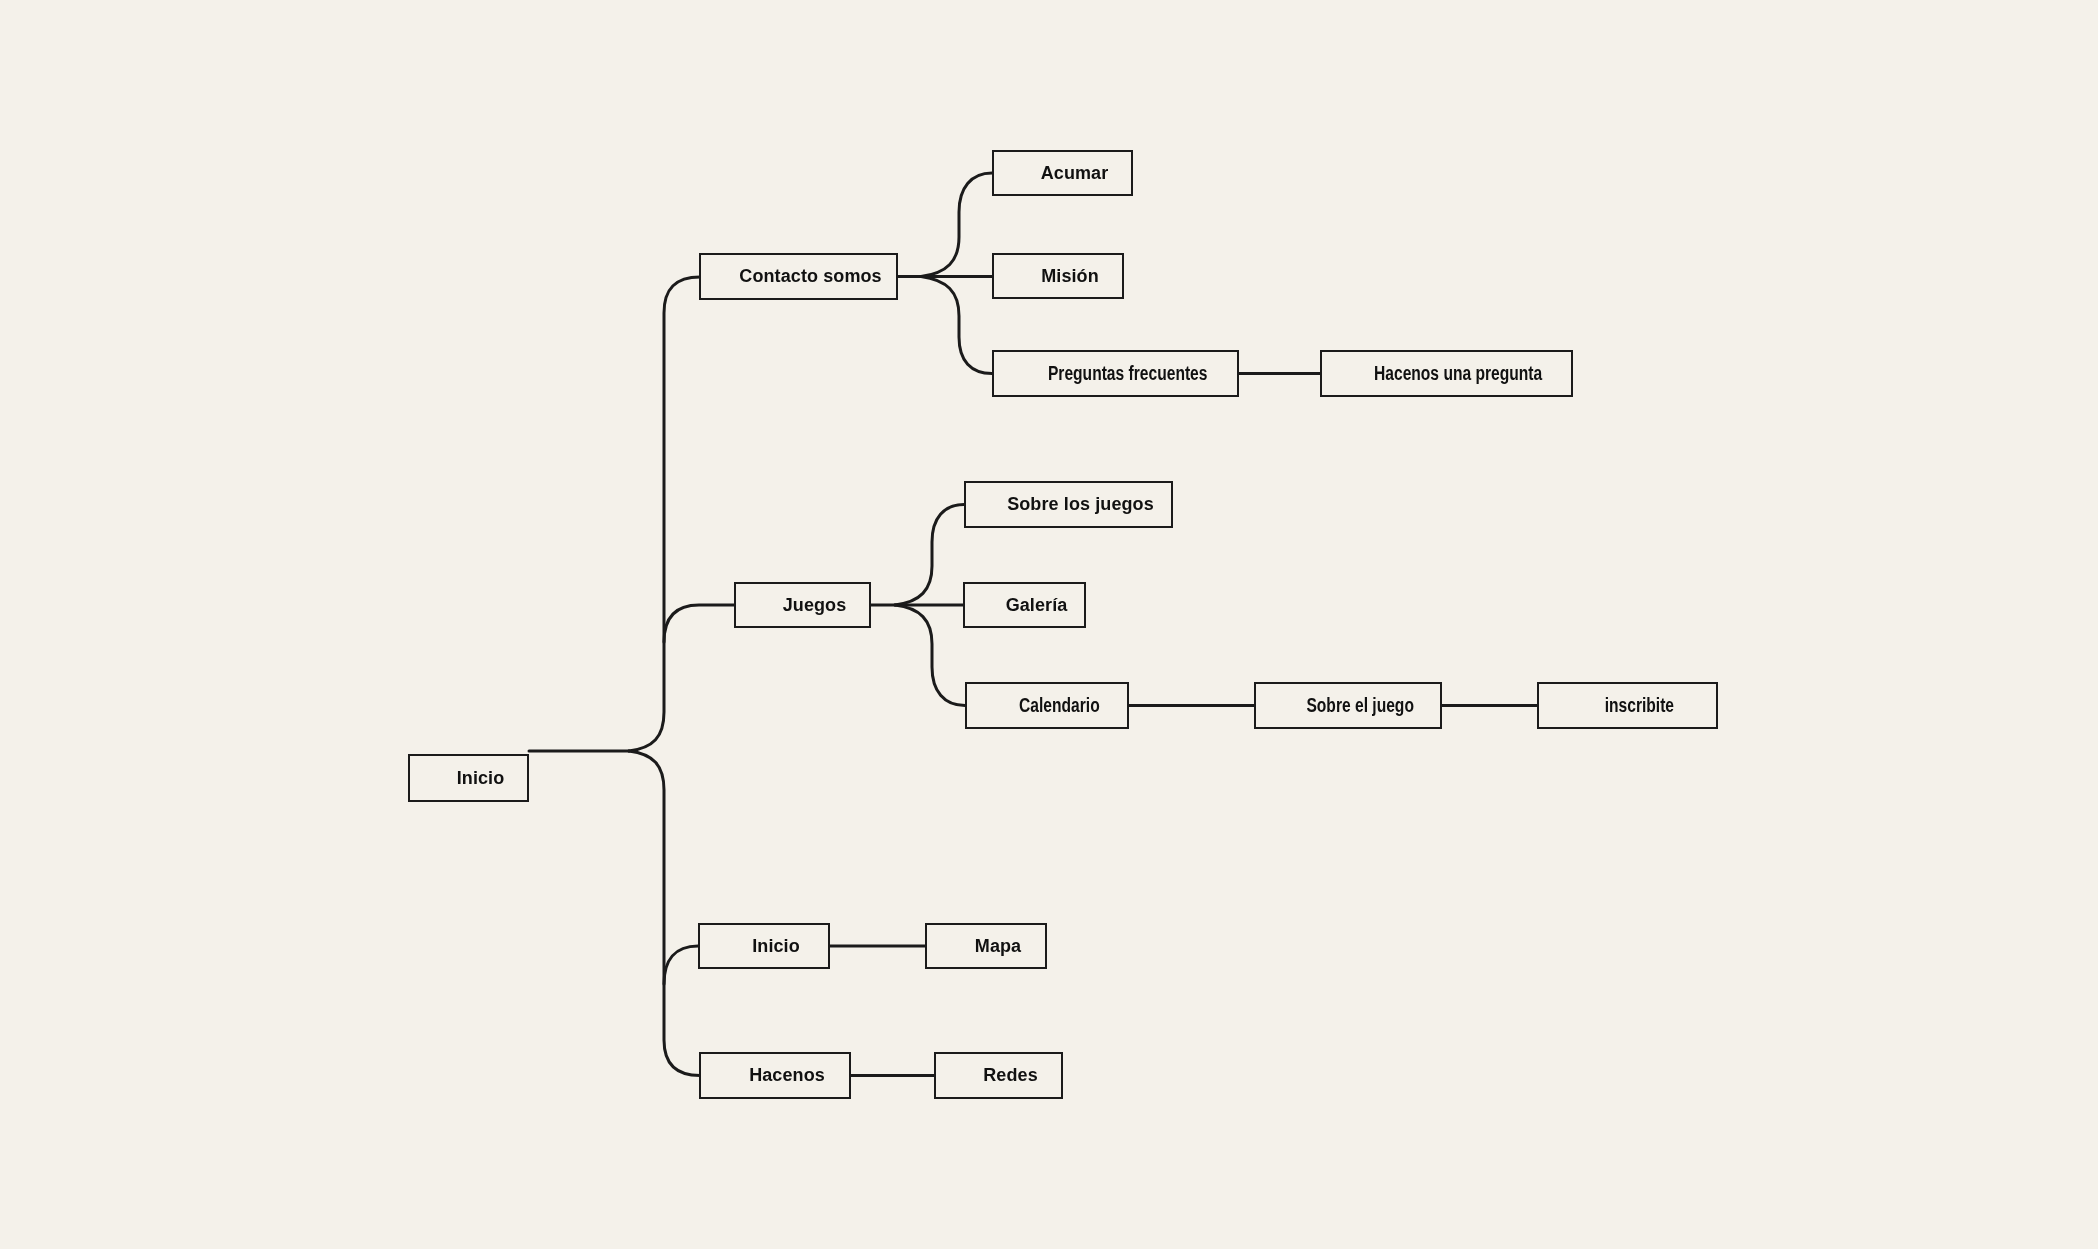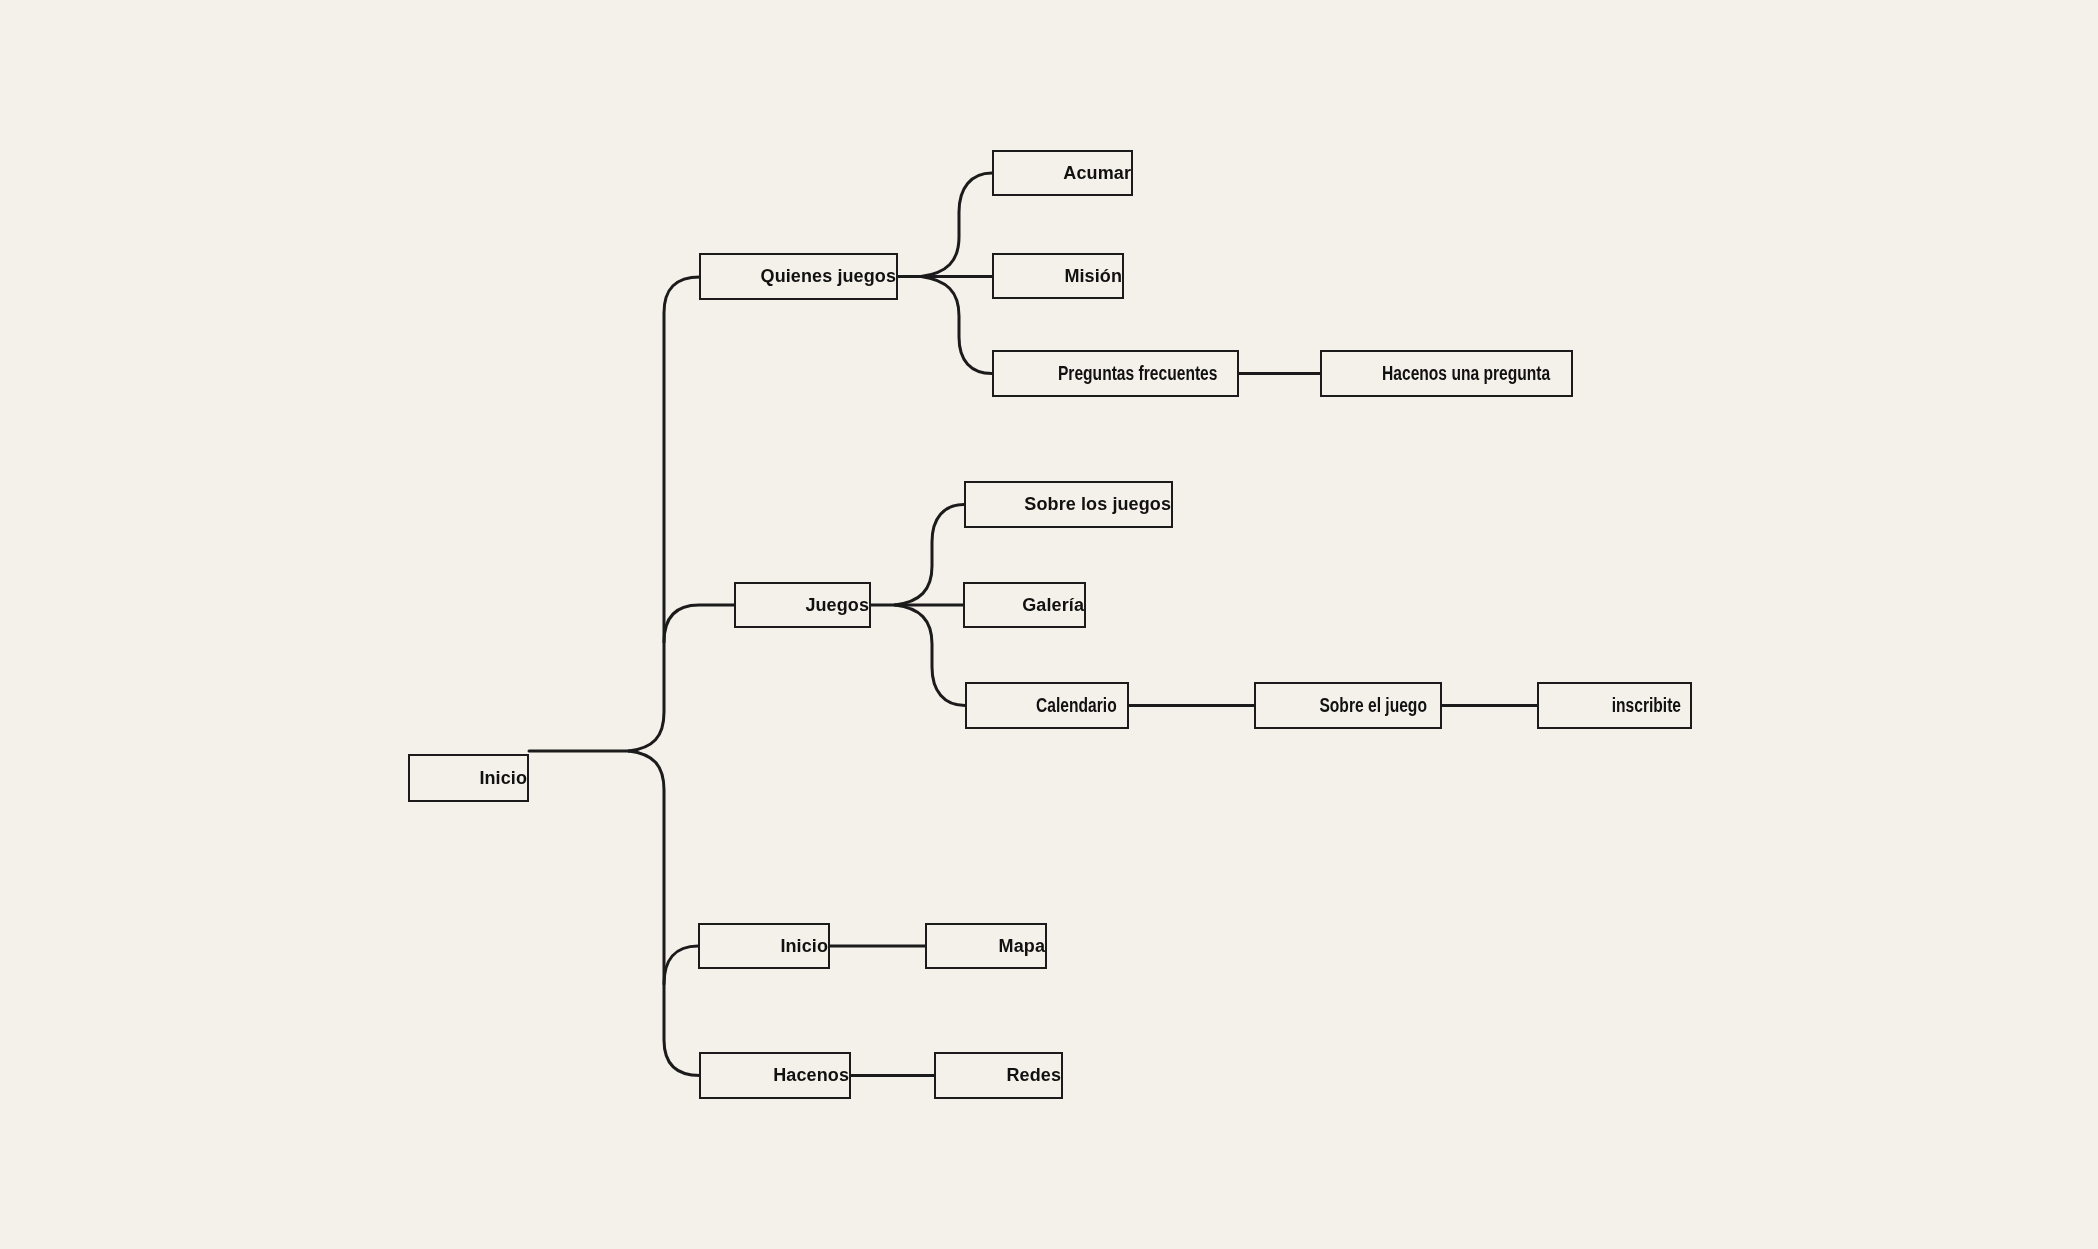--- a/index.html
+++ b/index.html
@@ -25,21 +25,21 @@
     stroke-width: 3;
     stroke-linecap: round;
   }
   .node {
     position: absolute;
     box-sizing: border-box;
     background: #f4f1ea;
     border: 2.5px solid #1b1b1b;
     display: flex;
     align-items: center;
-    justify-content: flex-end;
+    justify-content: center;
     cursor: pointer;
     padding-left: 24px;
   }
   .node .lbl {
     font-weight: 700;
     font-size: 18px;
     color: #111111;
     letter-spacing: 0.1px;
     white-space: nowrap;
   }
@@ -81,21 +81,21 @@
     <path d="M830,946 H925"></path>
 
     <path d="M851,1075.5 H946"></path>
   </svg>
 
   <div class="node" style="left:408px; top:754px; width:121px; height:48px">
     <span class="lbl">Inicio</span>
   </div>
 
   <div class="node" style="left:699px; top:253px; width:199px; height:47px">
-    <span class="lbl">Quienes juegos</span>
+    <span class="lbl">Contacto somos</span>
   </div>
 
   <div class="node" style="left:992px; top:150px; width:141px; height:46px">
     <span class="lbl">Acumar</span>
   </div>
 
   <div class="node" style="left:992px; top:253px; width:132px; height:46px">
     <span class="lbl">Misión</span>
   </div>
 
@@ -120,21 +120,21 @@
   </div>
 
   <div class="node" style="left:965px; top:682px; width:164px; height:47px">
     <span class="lbl condensed">Calendario</span>
   </div>
 
   <div class="node" style="left:1254px; top:682px; width:188px; height:47px">
     <span class="lbl condensed">Sobre el juego</span>
   </div>
 
-  <div class="node" style="left:1537px; top:682px; width:155px; height:47px">
+  <div class="node" style="left:1537px; top:682px; width:181px; height:47px">
     <span class="lbl condensed">inscribite</span>
   </div>
 
   <div class="node" style="left:698px; top:923px; width:132px; height:46px">
     <span class="lbl">Inicio</span>
   </div>
 
   <div class="node" style="left:925px; top:923px; width:122px; height:46px">
     <span class="lbl">Mapa</span>
   </div>

